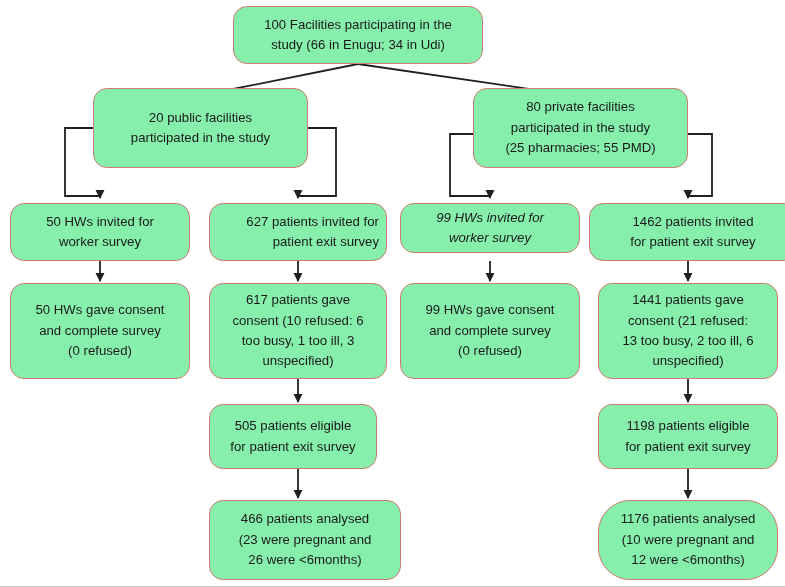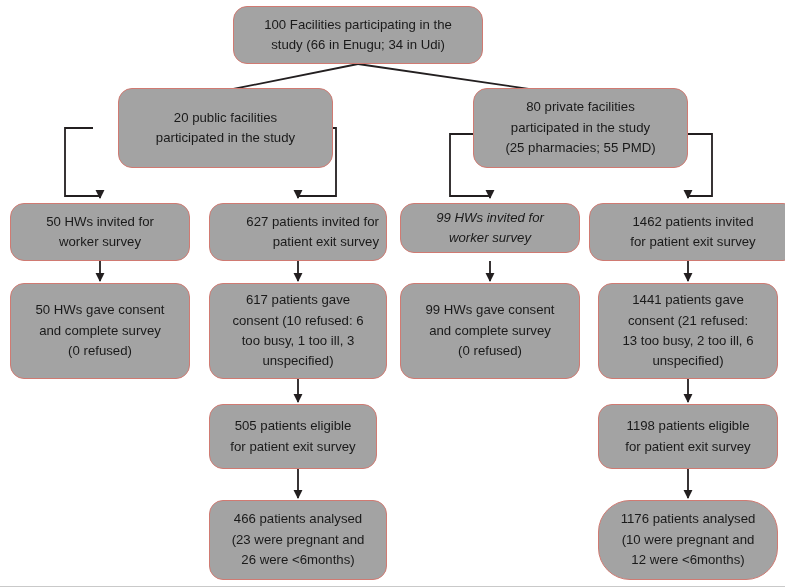--- a/index.html
+++ b/index.html
@@ -15,21 +15,21 @@
     width: 785px;
     height: 587px;
     background: #ffffff;
     overflow: hidden;
   }
   .box {
     position: absolute;
     box-sizing: border-box;
     border: 1.4px solid #d07a72;
     border-radius: 14px;
-    background: #a3a3a3;
+    background: #86efac;
     display: flex;
     align-items: center;
     justify-content: center;
     text-align: center;
     color: #1a1a1a;
     font-size: 13.2px;
     line-height: 1.55;
     padding: 4px 7px;
     z-index: 3;
   }
@@ -87,21 +87,21 @@
     <line x1="688" y1="379" x2="688" y2="402" stroke="#231f20" stroke-width="1.8" marker-end="url(#arrowhead)"></line>
 
     <line x1="298" y1="469" x2="298" y2="498" stroke="#231f20" stroke-width="1.8" marker-end="url(#arrowhead)"></line>
     <line x1="688" y1="469" x2="688" y2="498" stroke="#231f20" stroke-width="1.8" marker-end="url(#arrowhead)"></line>
   </svg>
 
   <div class="box" style="left: 233px; top: 6px; width: 250px; height: 58px;">
     <span class="txt">100 Facilities participating in the
 study (66 in Enugu; 34 in Udi)</span>
   </div>
-  <div class="box" style="left: 93px; top: 88px; width: 215px; height: 80px; margin-left: 25px;">
+  <div class="box" style="left: 93px; top: 88px; width: 215px; height: 80px;">
     <span class="txt">20 public facilities
 participated in the study</span>
   </div>
   <div class="box" style="left: 473px; top: 88px; width: 215px; height: 80px;">
     <span class="txt">80 private facilities
 participated in the study
 (25 pharmacies; 55 PMD)</span>
   </div>
   <div class="box" style="left: 10px; top: 203px; width: 180px; height: 58px;">
     <span class="txt">50 HWs invited for
@@ -142,21 +142,21 @@
 unspecified)</span>
   </div>
   <div class="box" style="left: 209px; top: 404px; width: 168px; height: 65px;">
     <span class="txt">505 patients eligible
 for patient exit survey</span>
   </div>
   <div class="box" style="left: 598px; top: 404px; width: 180px; height: 65px;">
     <span class="txt">1198 patients eligible
 for patient exit survey</span>
   </div>
-  <div class="box" style="left: 209px; top: 500px; width: 178px; height: 80px;">
+  <div class="box" style="left: 209px; top: 500px; width: 192px; height: 80px;">
     <span class="txt">466 patients analysed
 (23 were pregnant and
 26 were &lt;6months)</span>
   </div>
   <div class="box" style="left: 598px; top: 500px; width: 180px; height: 80px; border-radius: 32px;">
     <span class="txt">1176 patients analysed
 (10 were pregnant and
 12 were &lt;6months)</span>
   </div>
 

